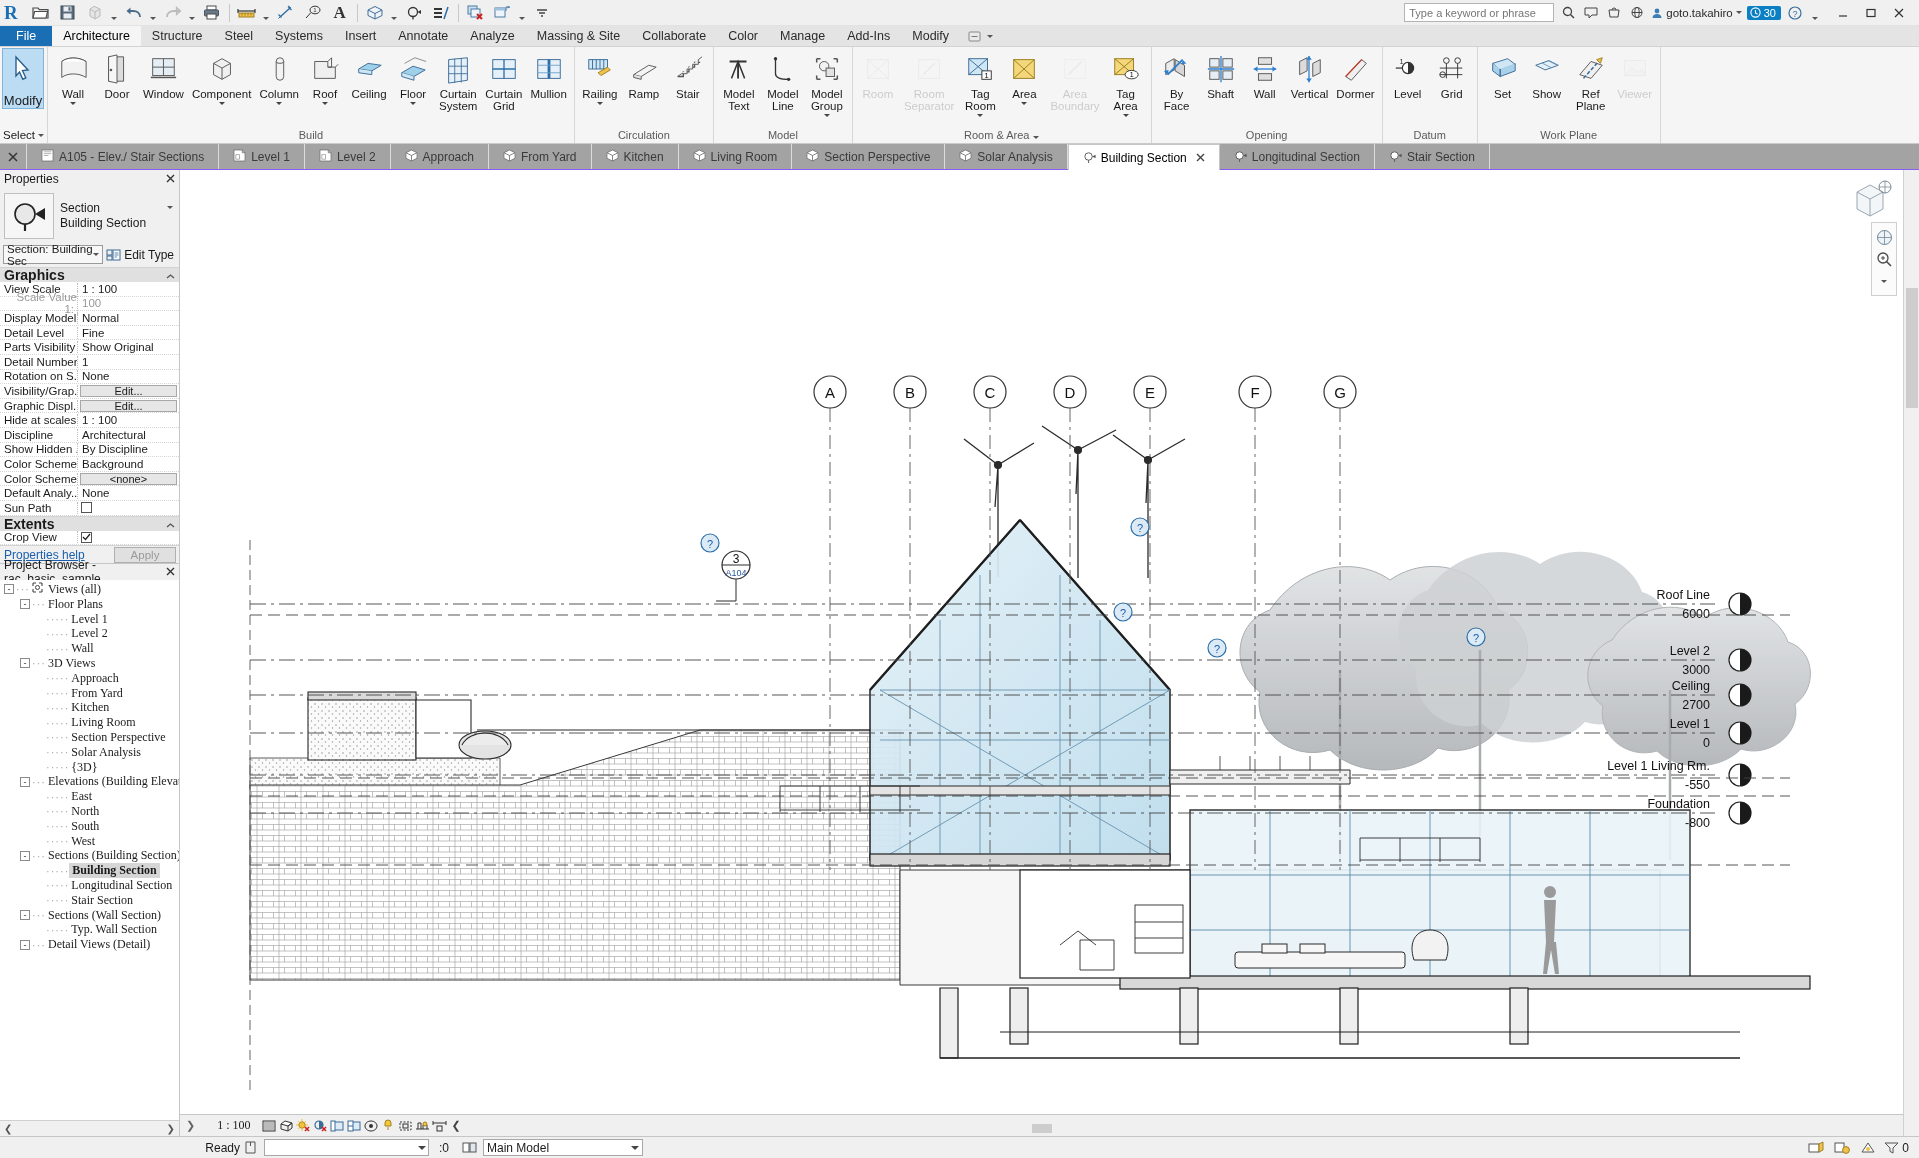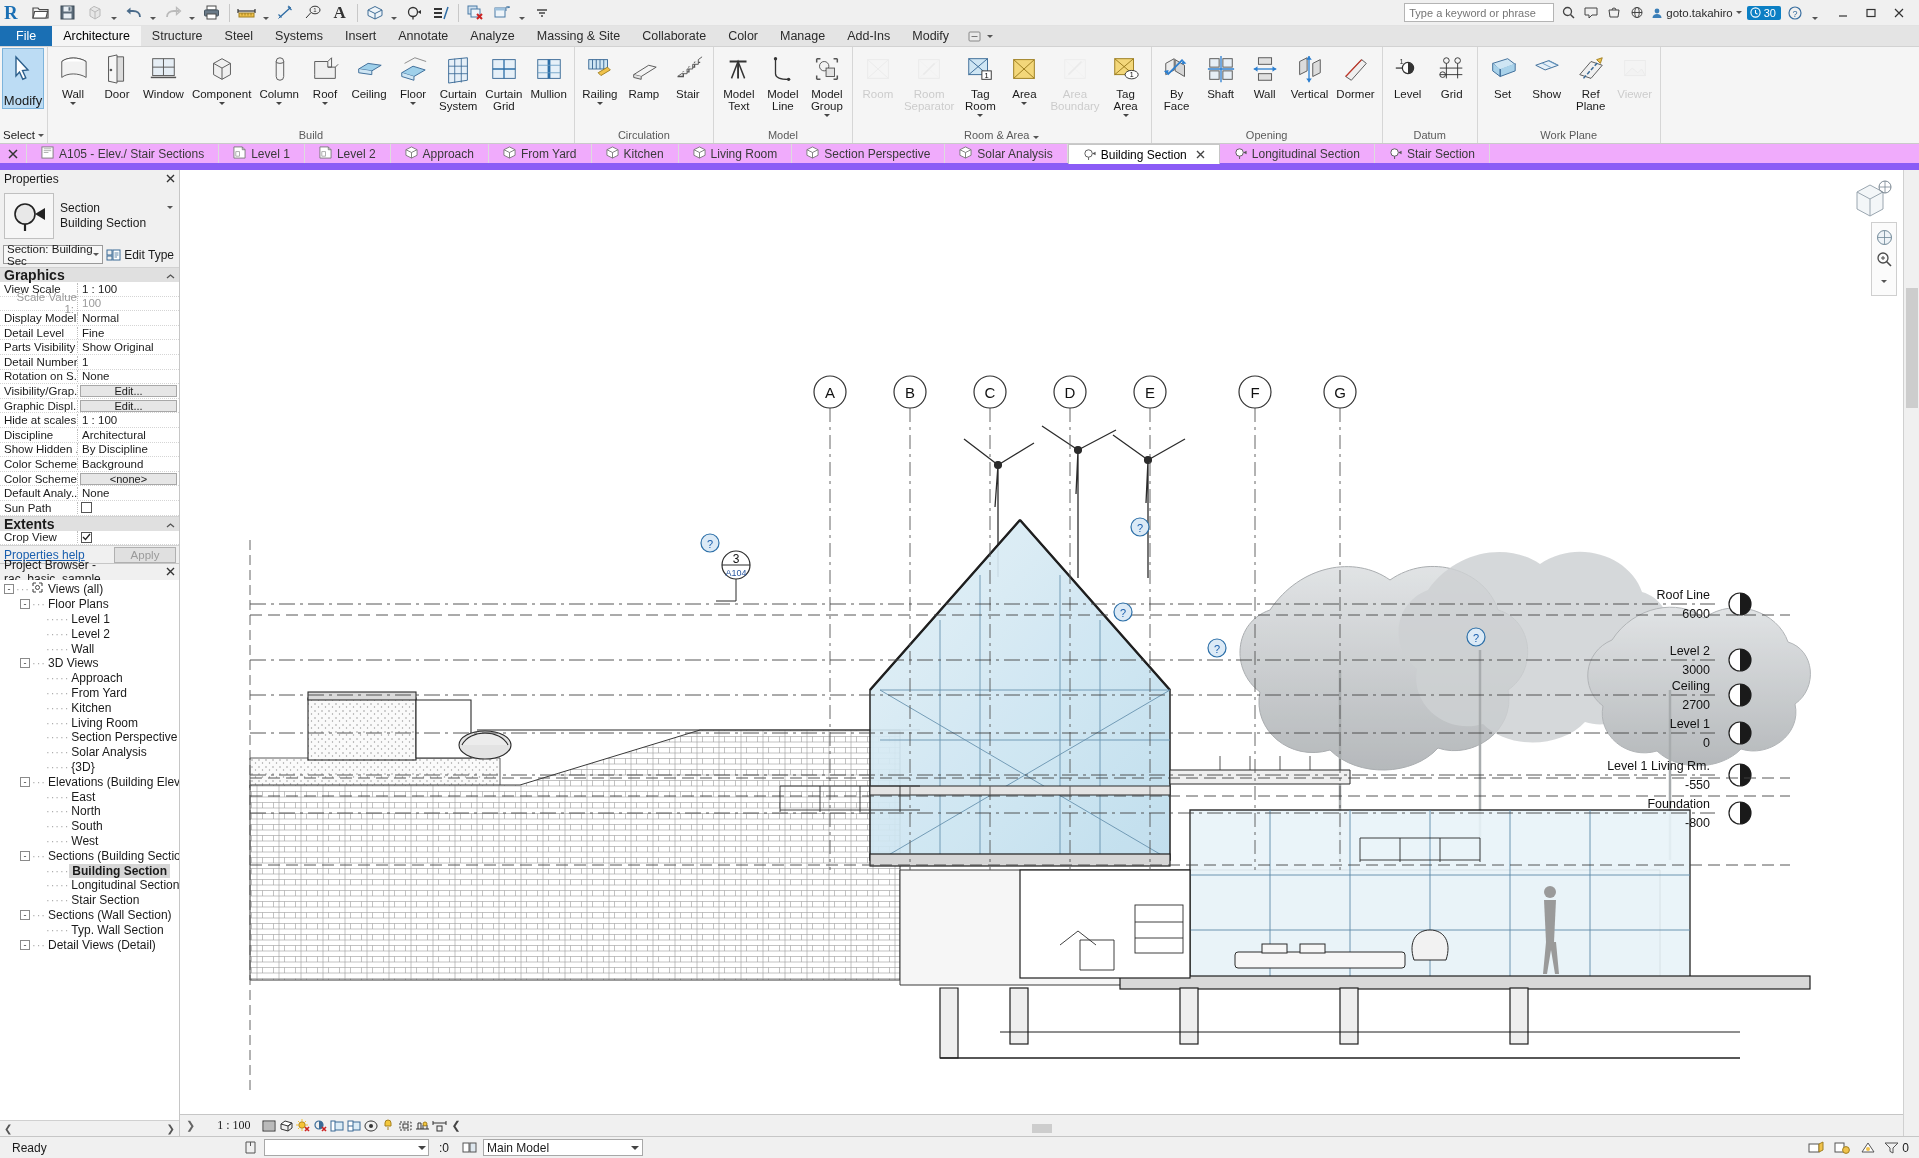--- a/index.html
+++ b/index.html
@@ -87,22 +87,22 @@
   
   .select-panel { width:48px; }
   .modify-big {
     width:42px; padding-top:6px; display:flex; flex-direction:column; align-items:center; cursor:pointer;
     background:#bcdcf4; border:1px solid #7db4dc; margin:1px 2px;
   }
   .select-drop { font-size:11.5px; color:#1a1a1a; display:flex; align-items:center; justify-content:center; gap:3px; }
 
   
   .viewtabs {
-    height:26px; background:#f0abfc; display:flex; align-items:stretch; flex:0 0 26px;
-    border-bottom:7px solid #8b5cf6; position:relative;
+    height:26px; background:#a3a3a3; display:flex; align-items:stretch; flex:0 0 26px;
+    border-bottom:1px solid #8b5cf6; position:relative;
   }
   .vtab {
     display:flex; align-items:center; gap:5px; padding:0 14px; font-size:12px; color:#3a3a3a;
     cursor:pointer; border-right:1px solid #dcdcdc; white-space:nowrap; position:relative;
   }
   .vtab.active {
     background:#ffffff; color:#000; font-weight:normal;
     border-top:1px solid #c6c6c6; border-left:1px solid #c6c6c6; border-right:1px solid #c6c6c6;
     margin-bottom:-1px;
   }
@@ -162,21 +162,21 @@
     height:17px; display:flex; align-items:center; justify-content:space-between;
     font-size:12px; padding:0 4px; background:#f0f0f0; border-top:1px solid #c6c6c6;
   }
   .tree { flex:1; background:#fff; overflow:hidden; position:relative; font-size:12px; padding-top:2px;}
   .tnode { height:14.8px; display:flex; align-items:center; white-space:nowrap; cursor:pointer;}
   .tnode .exp {
     width:10px;height:10px;border:1px solid #8a8a8a;background:#fff;display:flex;
     align-items:center;justify-content:center;font-size:9px;line-height:8px;color:#333;margin-right:2px; flex:0 0 10px;
   }
   .tnode .dots { color:#aaa; font-size:11px; letter-spacing:1px; }
-  .tlbl { padding-left:2px; }
+  .tlbl { padding-left:2px;font-family:Liberation Serif, serif; }
   .tnode.sel .tlbl { background:#d6d6d6; font-weight:bold; padding:0 3px; }
 
   
   .canvaswrap { flex:1; position:relative; background:#ffffff; min-width:0; display:flex; flex-direction:column;}
   .canvas { flex:1; position:relative; overflow:hidden; background:#fff; }
   .canvas svg { display:block; }
   .vcbar {
     height:22px; background:#f0f0f0; border-top:1px solid #c6c6c6; display:flex; align-items:center;
     gap:0; flex:0 0 22px; position:relative;
   }
@@ -196,21 +196,21 @@
     position:absolute; right:22px; top:14px; width:26px; background:#fbfbfb;
     border:1px solid #cfcfcf; display:flex; flex-direction:column; align-items:center; padding:3px 0;
   }
   .nb-ico { width:22px;height:22px;display:flex;align-items:center;justify-content:center;cursor:pointer;}
 
   
   .statusbar {
     height:22px; background:#f0f0f0; border-top:1px solid #c6c6c6; display:flex; align-items:center;
     flex:0 0 22px; font-size:12px;
   }
-  .sb-ready { padding-left:12px; color:#1a1a1a; width:240px;}
+  .sb-ready { padding-left:12px; color:#1a1a1a; width:240px;text-align:right;}
   .sb-mid { display:flex; align-items:center; gap:4px; }
   .sb-select {
     width:165px; height:17px; border:1px solid #a8a8a8; background:#fff; display:flex;
     align-items:center; justify-content:flex-end; padding-right:2px;
   }
   .sb-select .cv { width:0;height:0;border-left:4px solid transparent;border-right:4px solid transparent;border-top:4px solid #444;}
   .sb-count { font-size:12px; padding:0 6px; }
   .sb-model {
     width:160px; height:17px; border:1px solid #a8a8a8; background:#fff; display:flex;
     align-items:center; padding:0 3px; font-size:12px; justify-content:space-between;

